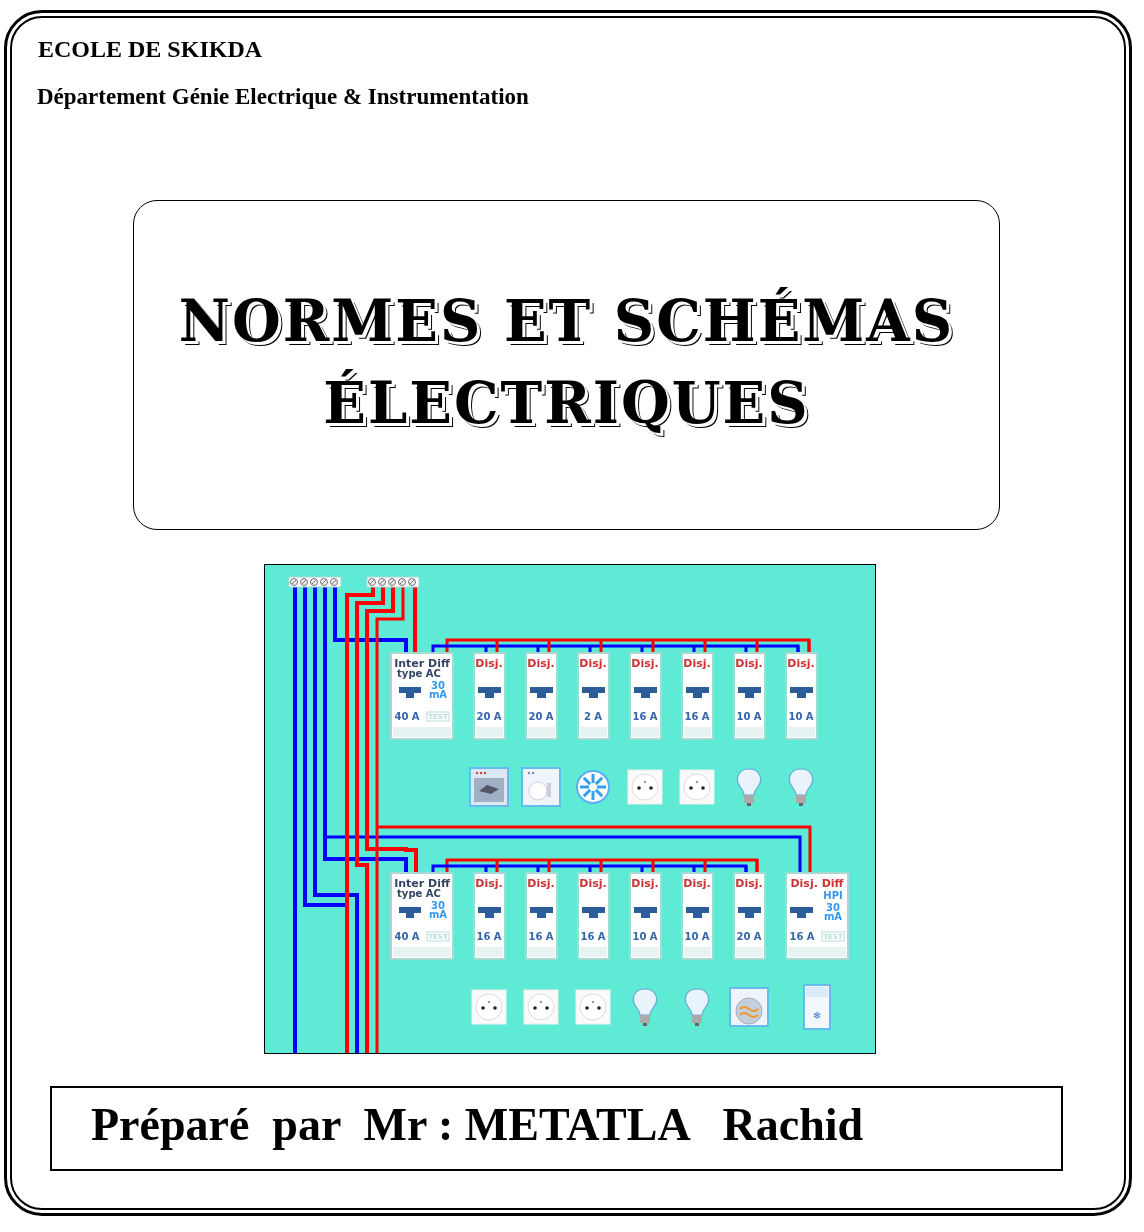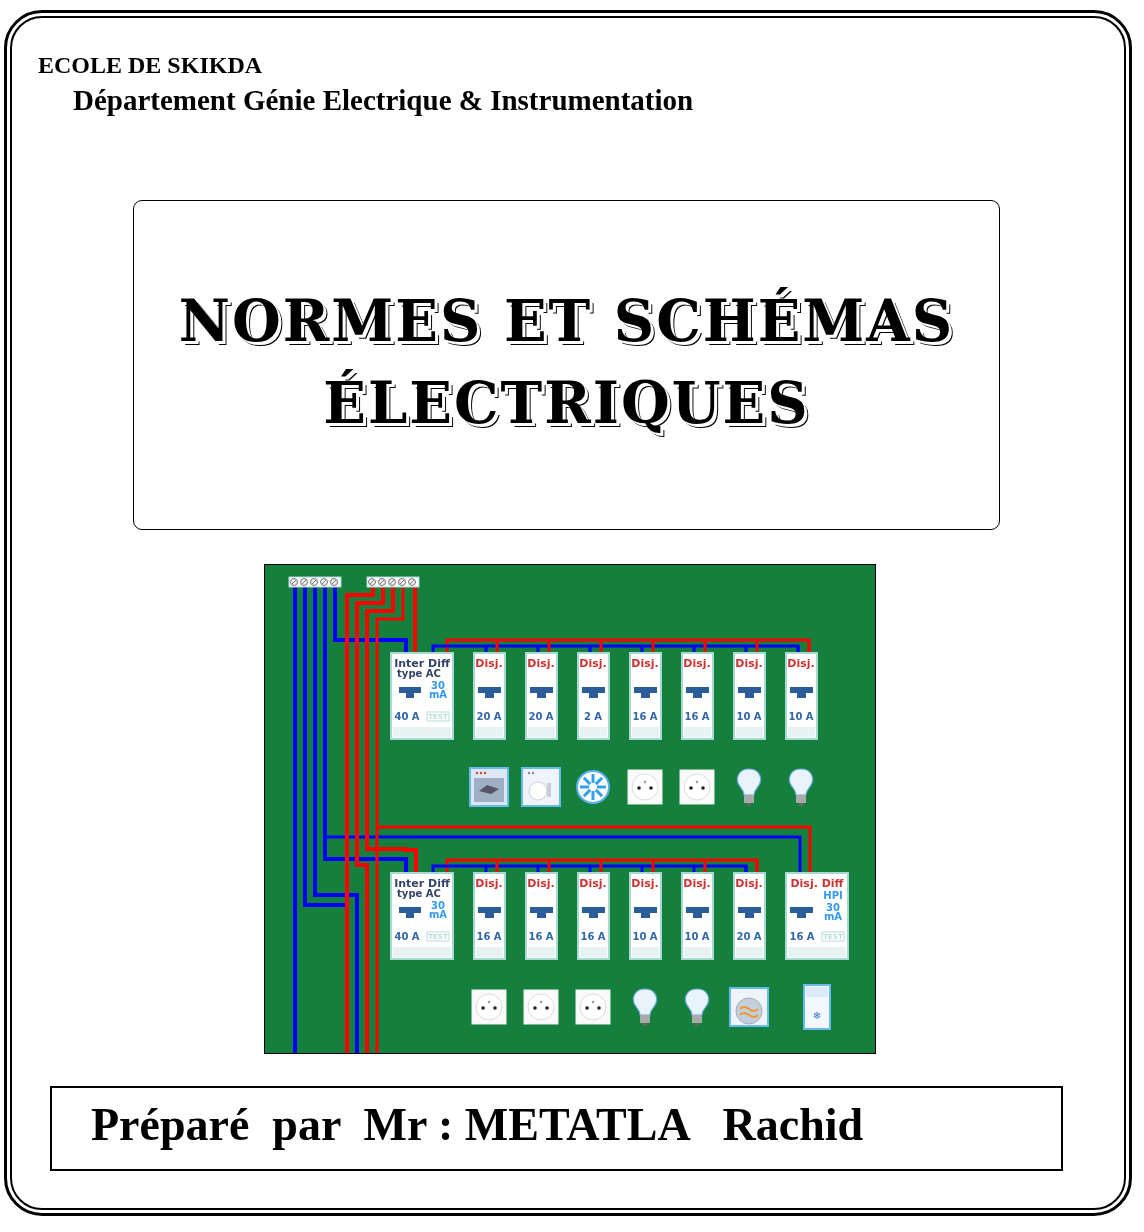--- a/index.html
+++ b/index.html
@@ -9,43 +9,43 @@
     position: absolute; left: 4px; top: 10px; width: 1128px; height: 1206px;
     border: 3px solid #000; border-radius: 38px; box-sizing: border-box;
   }
   .frame-inner {
     position: absolute; left: 10px; top: 16px; width: 1116px; height: 1194px;
     border: 2px solid #000; border-radius: 32px; box-sizing: border-box;
   }
 
   .school {
     position: absolute; left: 38px; top: 36px; font-size: 24px; font-weight: bold;
-    color: #000; letter-spacing: 0px; margin-top: 16px;
+    color: #000; letter-spacing: 0px;
   }
   .dept {
-    position: absolute; left: 37px; top: 84px; font-size: 29px; font-weight: bold; color: #000; margin-left: 36px;
+    position: absolute; left: 37px; top: 84px; font-size: 23px; font-weight: bold; color: #000;
   }
 
   .title-box {
     position: absolute; left: 133px; top: 200px; width: 867px; height: 330px;
-    border: 1.5px solid #000; border-radius: 9px; box-sizing: border-box;
+    border: 1.5px solid #000; border-radius: 24px; box-sizing: border-box;
   }
   .title-line {
     position: absolute; left: 0; width: 100%; text-align: center;
     font-family: "DejaVu Serif", serif; font-weight: bold; font-size: 56px;
     letter-spacing: 2px; color: #000;
     text-shadow: 3px 3px 0 #fff, 4px 4px 0 #000;
     transform: scaleY(1.05);
   }
   .title-line.l1 { top: 86px; }
   .title-line.l2 { top: 168px; }
 
   .figure {
     position: absolute; left: 264px; top: 564px; width: 612px; height: 490px;
-    border: 1px solid #000; box-sizing: border-box; background: #15803d;
+    border: 1px solid #000; box-sizing: border-box; background: #5eead4;
   }
   .figure svg { position: absolute; left: 0; top: 0; }
 
   .author-box {
     position: absolute; left: 50px; top: 1086px; width: 1013px; height: 85px;
     border: 2px solid #000; box-sizing: border-box;
   }
   .author {
     position: absolute; left: 31px; top: 10px; font-size: 46px; font-weight: bold;
     color: #000; white-space: pre; margin-left: 8px;

